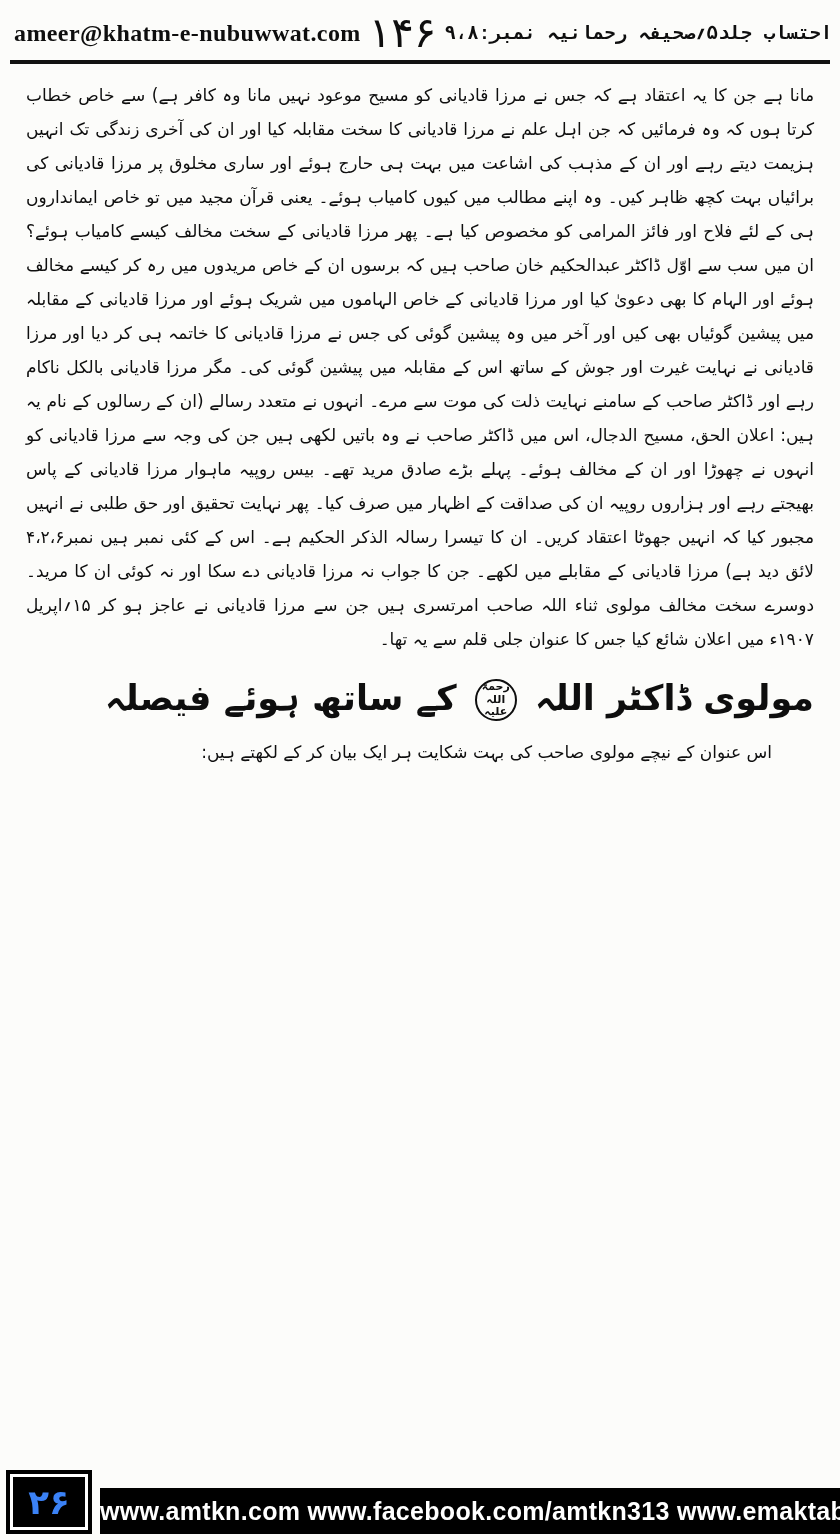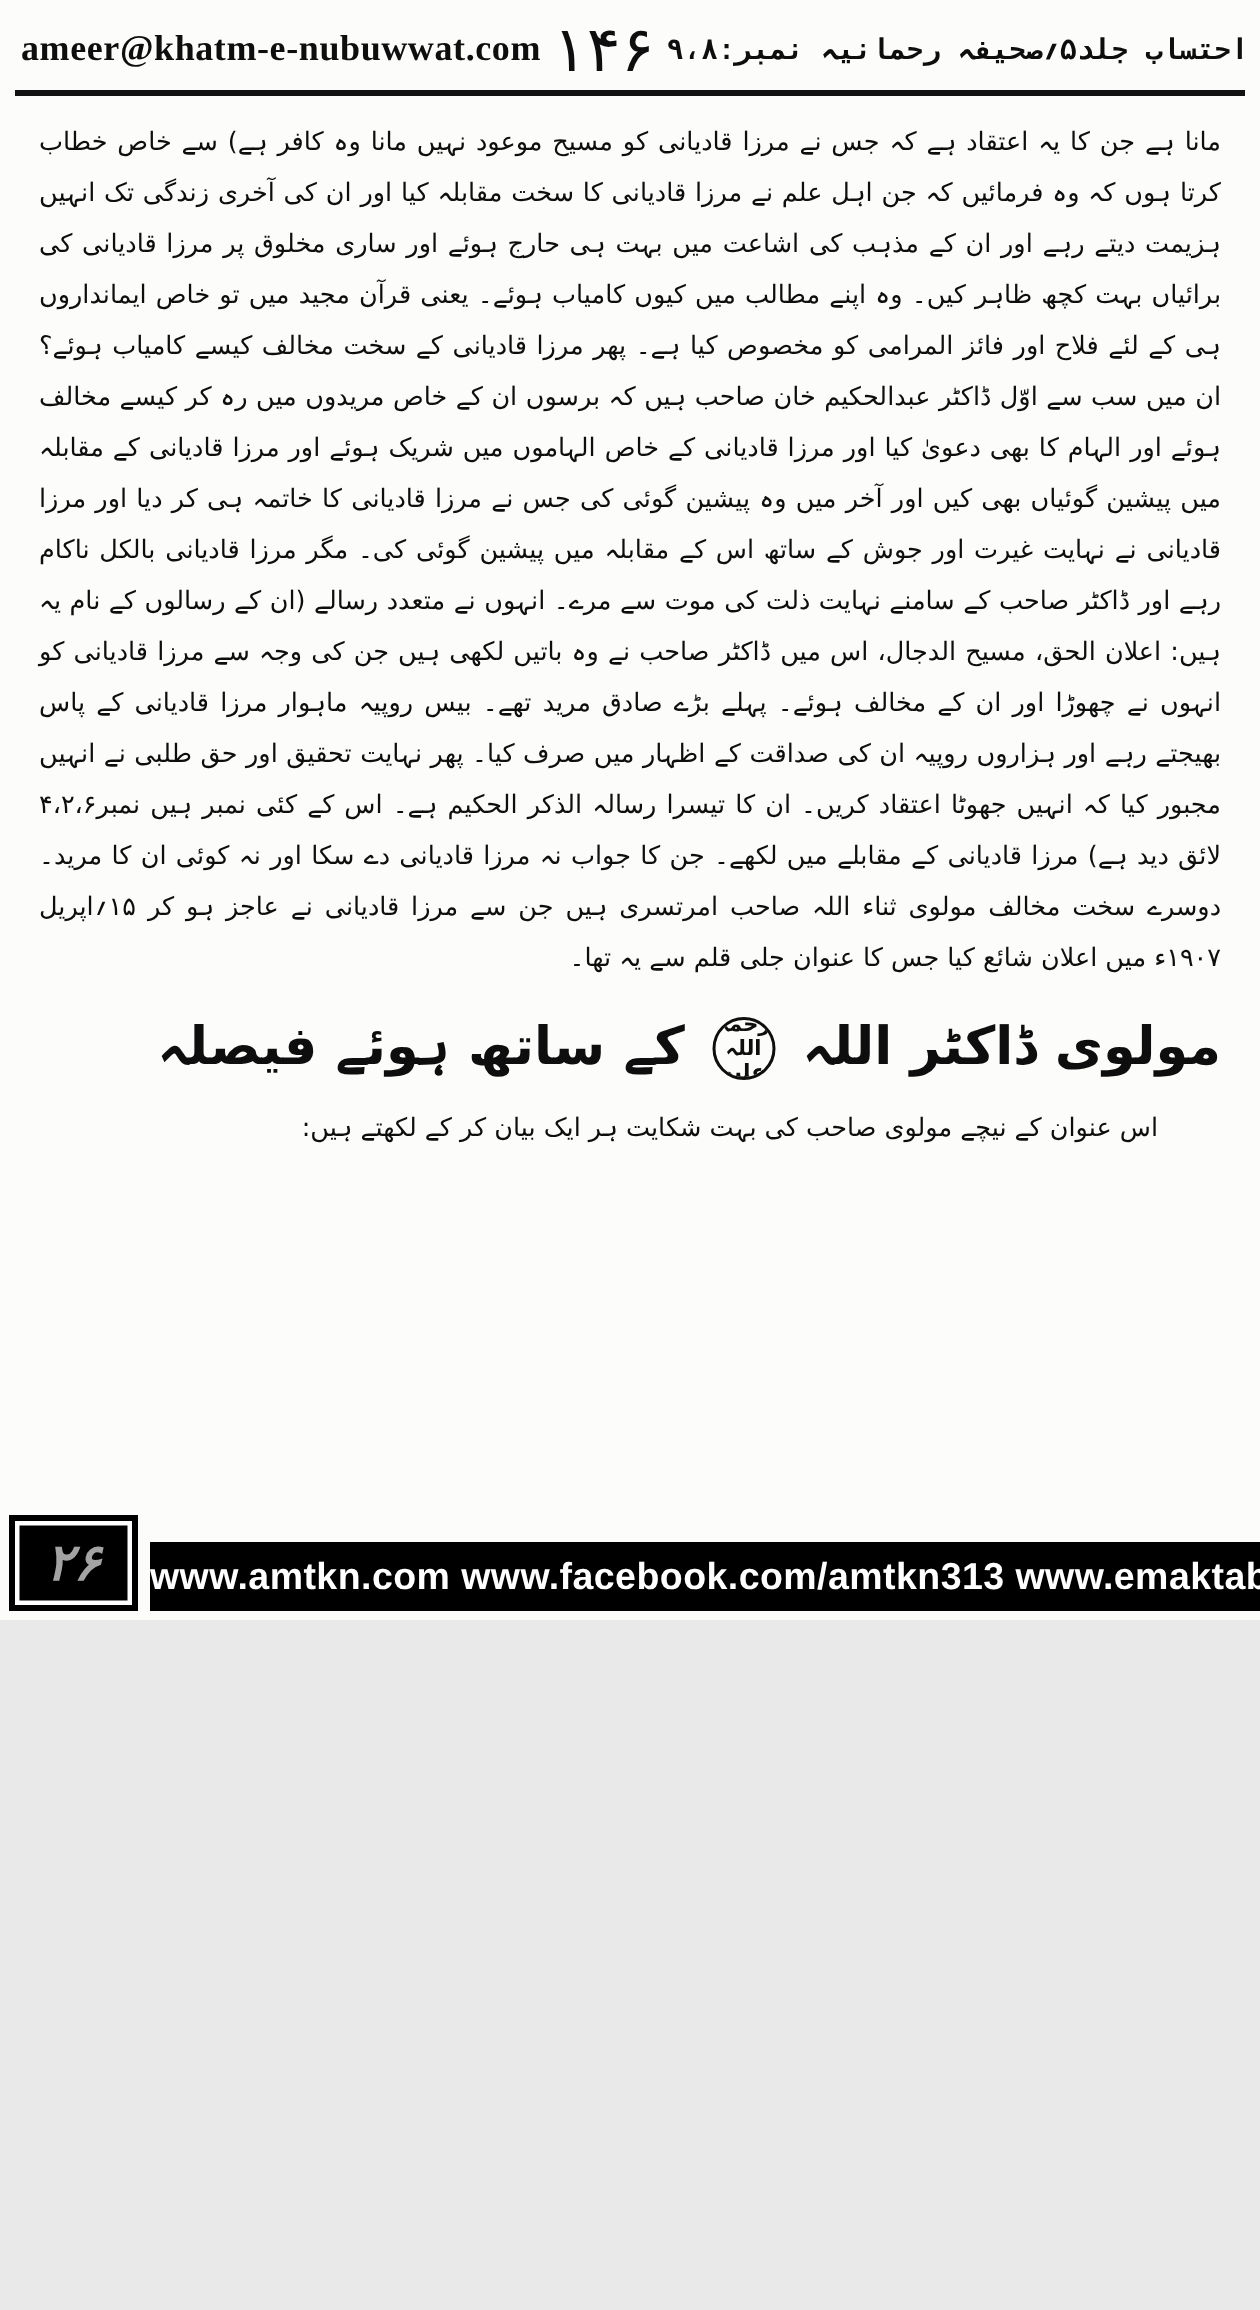--- a/index.html
+++ b/index.html
@@ -1,18 +1,18 @@
 <!DOCTYPE html>
 <html lang="ur"><head>
 <meta charset="utf-8">
 <style>
   * { margin:0; padding:0; box-sizing:border-box; }
   html,body { background:#e9e9e9; }
   .page {
-    width:840px; height:1080px; margin:0 auto; position:relative;
+    width:840px; height:1540px; margin:0 auto; position:relative;
     background:#fcfcfa; color:#0e0e0e; overflow:hidden;
     font-family:"DejaVu Sans", sans-serif;
   }
   
   .page-header {
     display:flex; align-items:center; justify-content:space-between;
     padding:12px 14px 2px 14px; direction:ltr;
   }
   .email {
     font-family:"Liberation Serif", serif; font-weight:700;
@@ -27,33 +27,33 @@
   }
   .para { font-size:17px; line-height:2.0; }
   .para2 { text-indent:42px; margin-top:2px; }
   .heading {
     text-align:right; font-size:35px; font-weight:700;
     margin:16px 0 10px 0; line-height:1.5;
   }
   .honorific {
     display:inline-flex; align-items:center; justify-content:center;
     width:42px; height:42px; border:2px solid #0e0e0e; border-radius:50%;
-    font-size:14px; font-weight:700; line-height:1.15; text-align:center;
+    font-size:11px; font-weight:700; line-height:1.15; text-align:center;
     vertical-align:middle; margin:0 6px; padding:2px; overflow:hidden;
   }
   
   .page-footer {
     position:absolute; left:0; right:0; bottom:0;
     display:flex; align-items:flex-end; gap:8px; padding:0 6px 6px 6px;
   }
   .num-box {
     width:86px; height:64px; background:#000; border:4px solid #000;
     box-shadow: inset 0 0 0 3px #fff;
-    color:#a3a3a3; display:flex; align-items:center; justify-content:center;
-    font-size:34px; font-weight:700; flex:0 0 auto;font-style:italic;
+    color:#3b82f6; display:flex; align-items:center; justify-content:center;
+    font-size:34px; font-weight:700; flex:0 0 auto;
   }
   .site-bar {
     flex:1 1 auto; height:46px; background:#000; color:#fff;
     display:flex; align-items:center; justify-content:center;
     font-family:"Liberation Sans", sans-serif; font-weight:700;
     font-size:25px; letter-spacing:.3px; white-space:nowrap;
   }
 </style>
 </head>
 <body>

